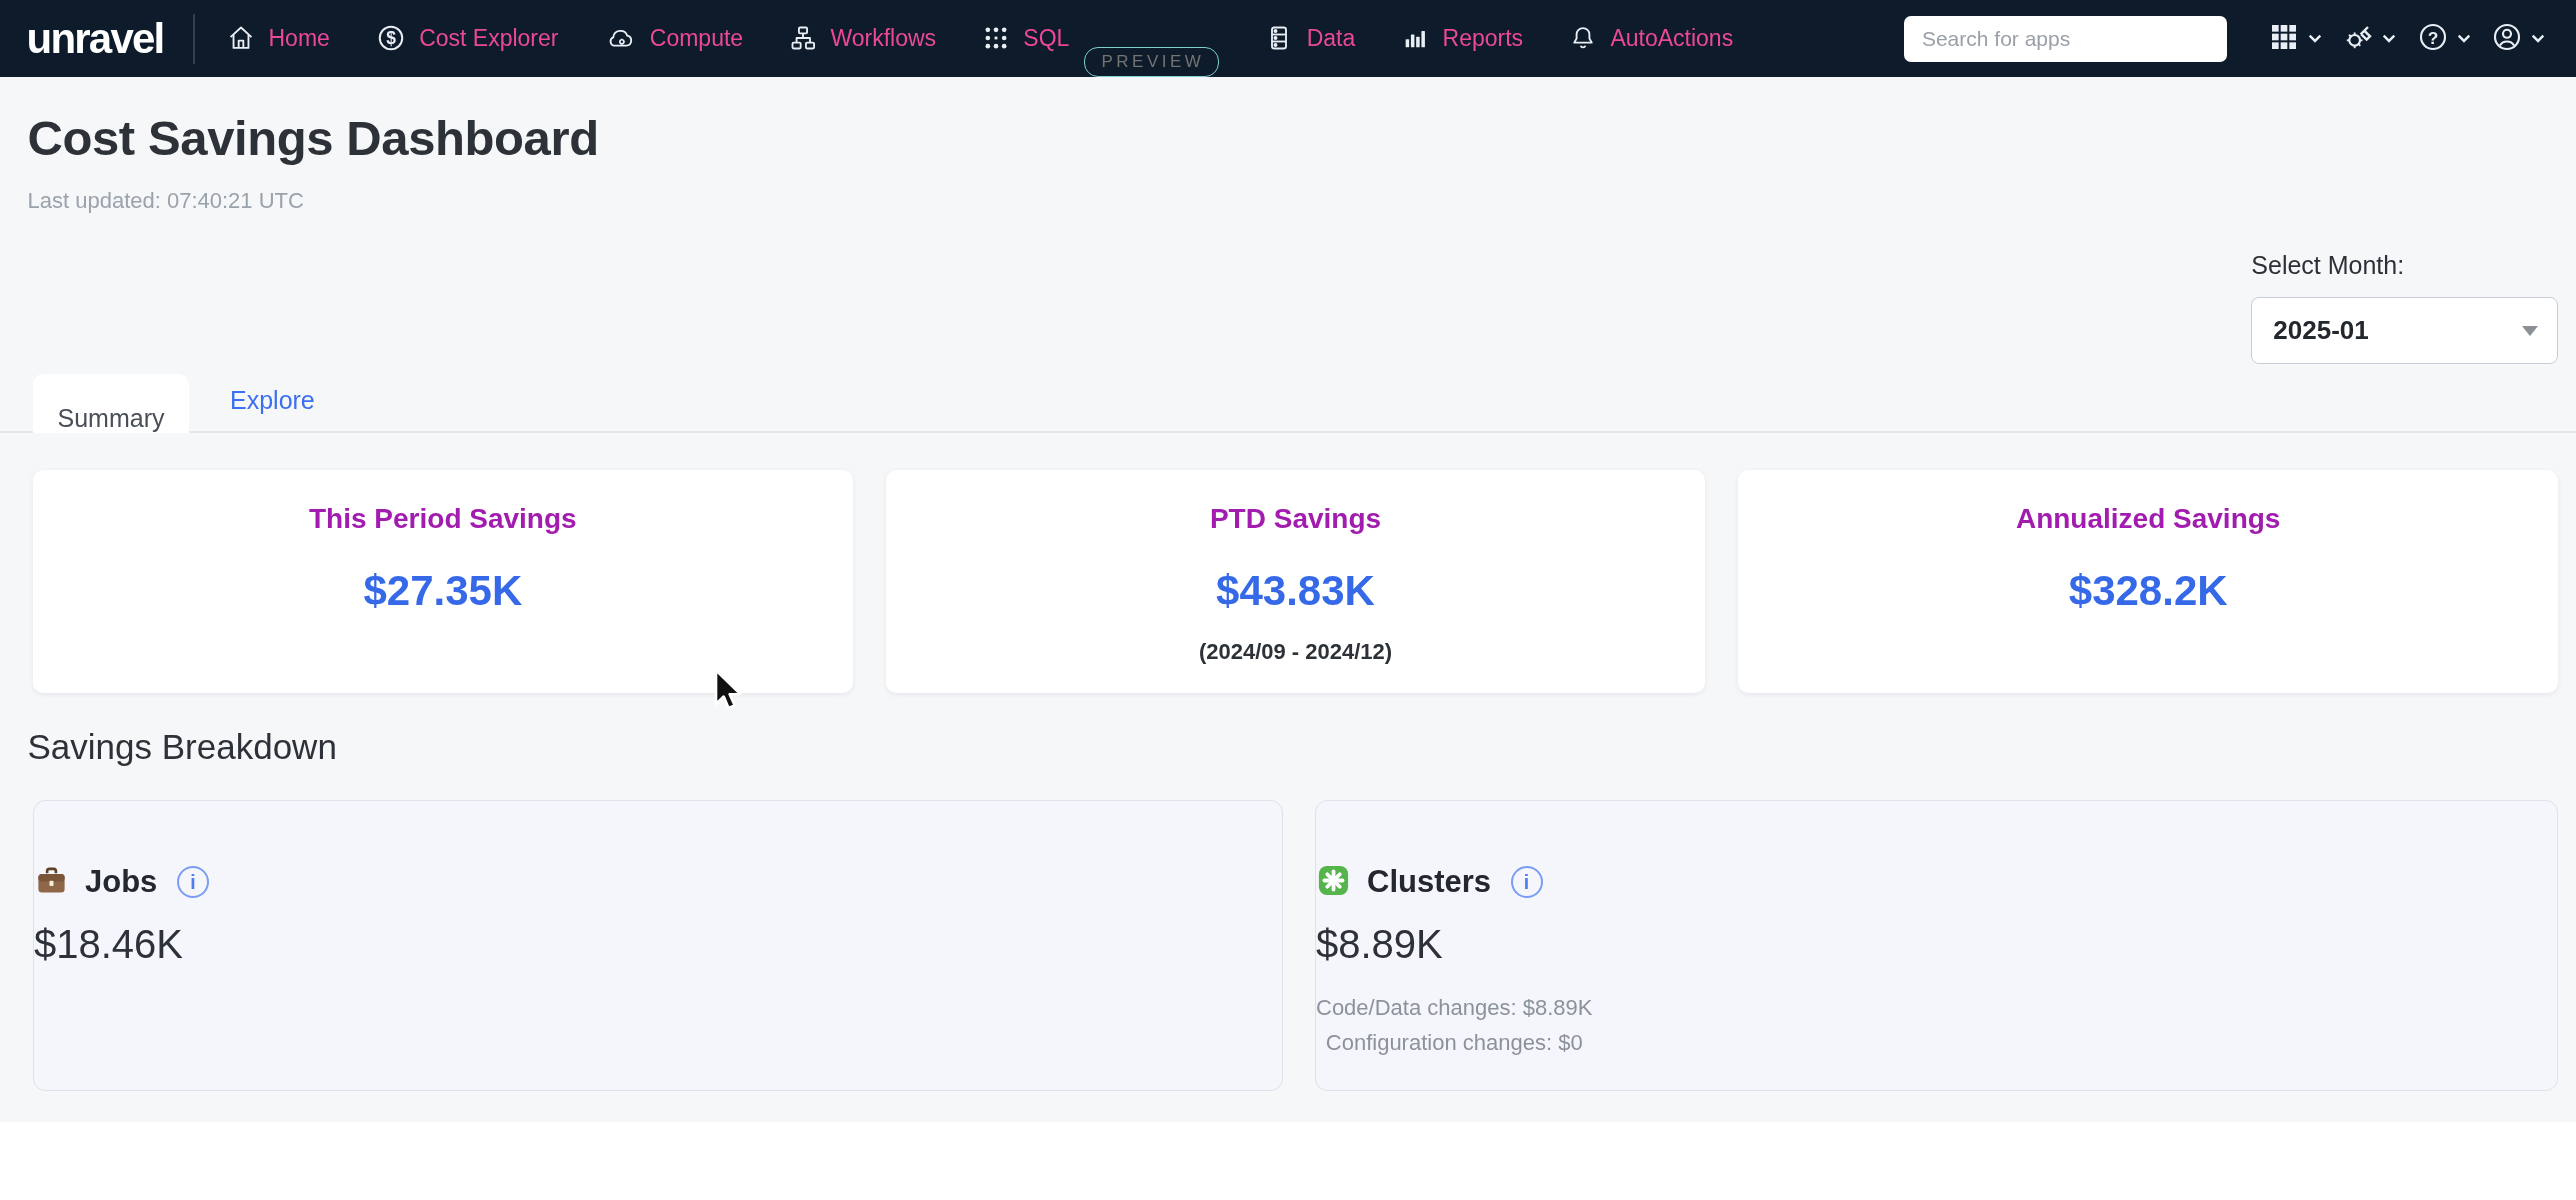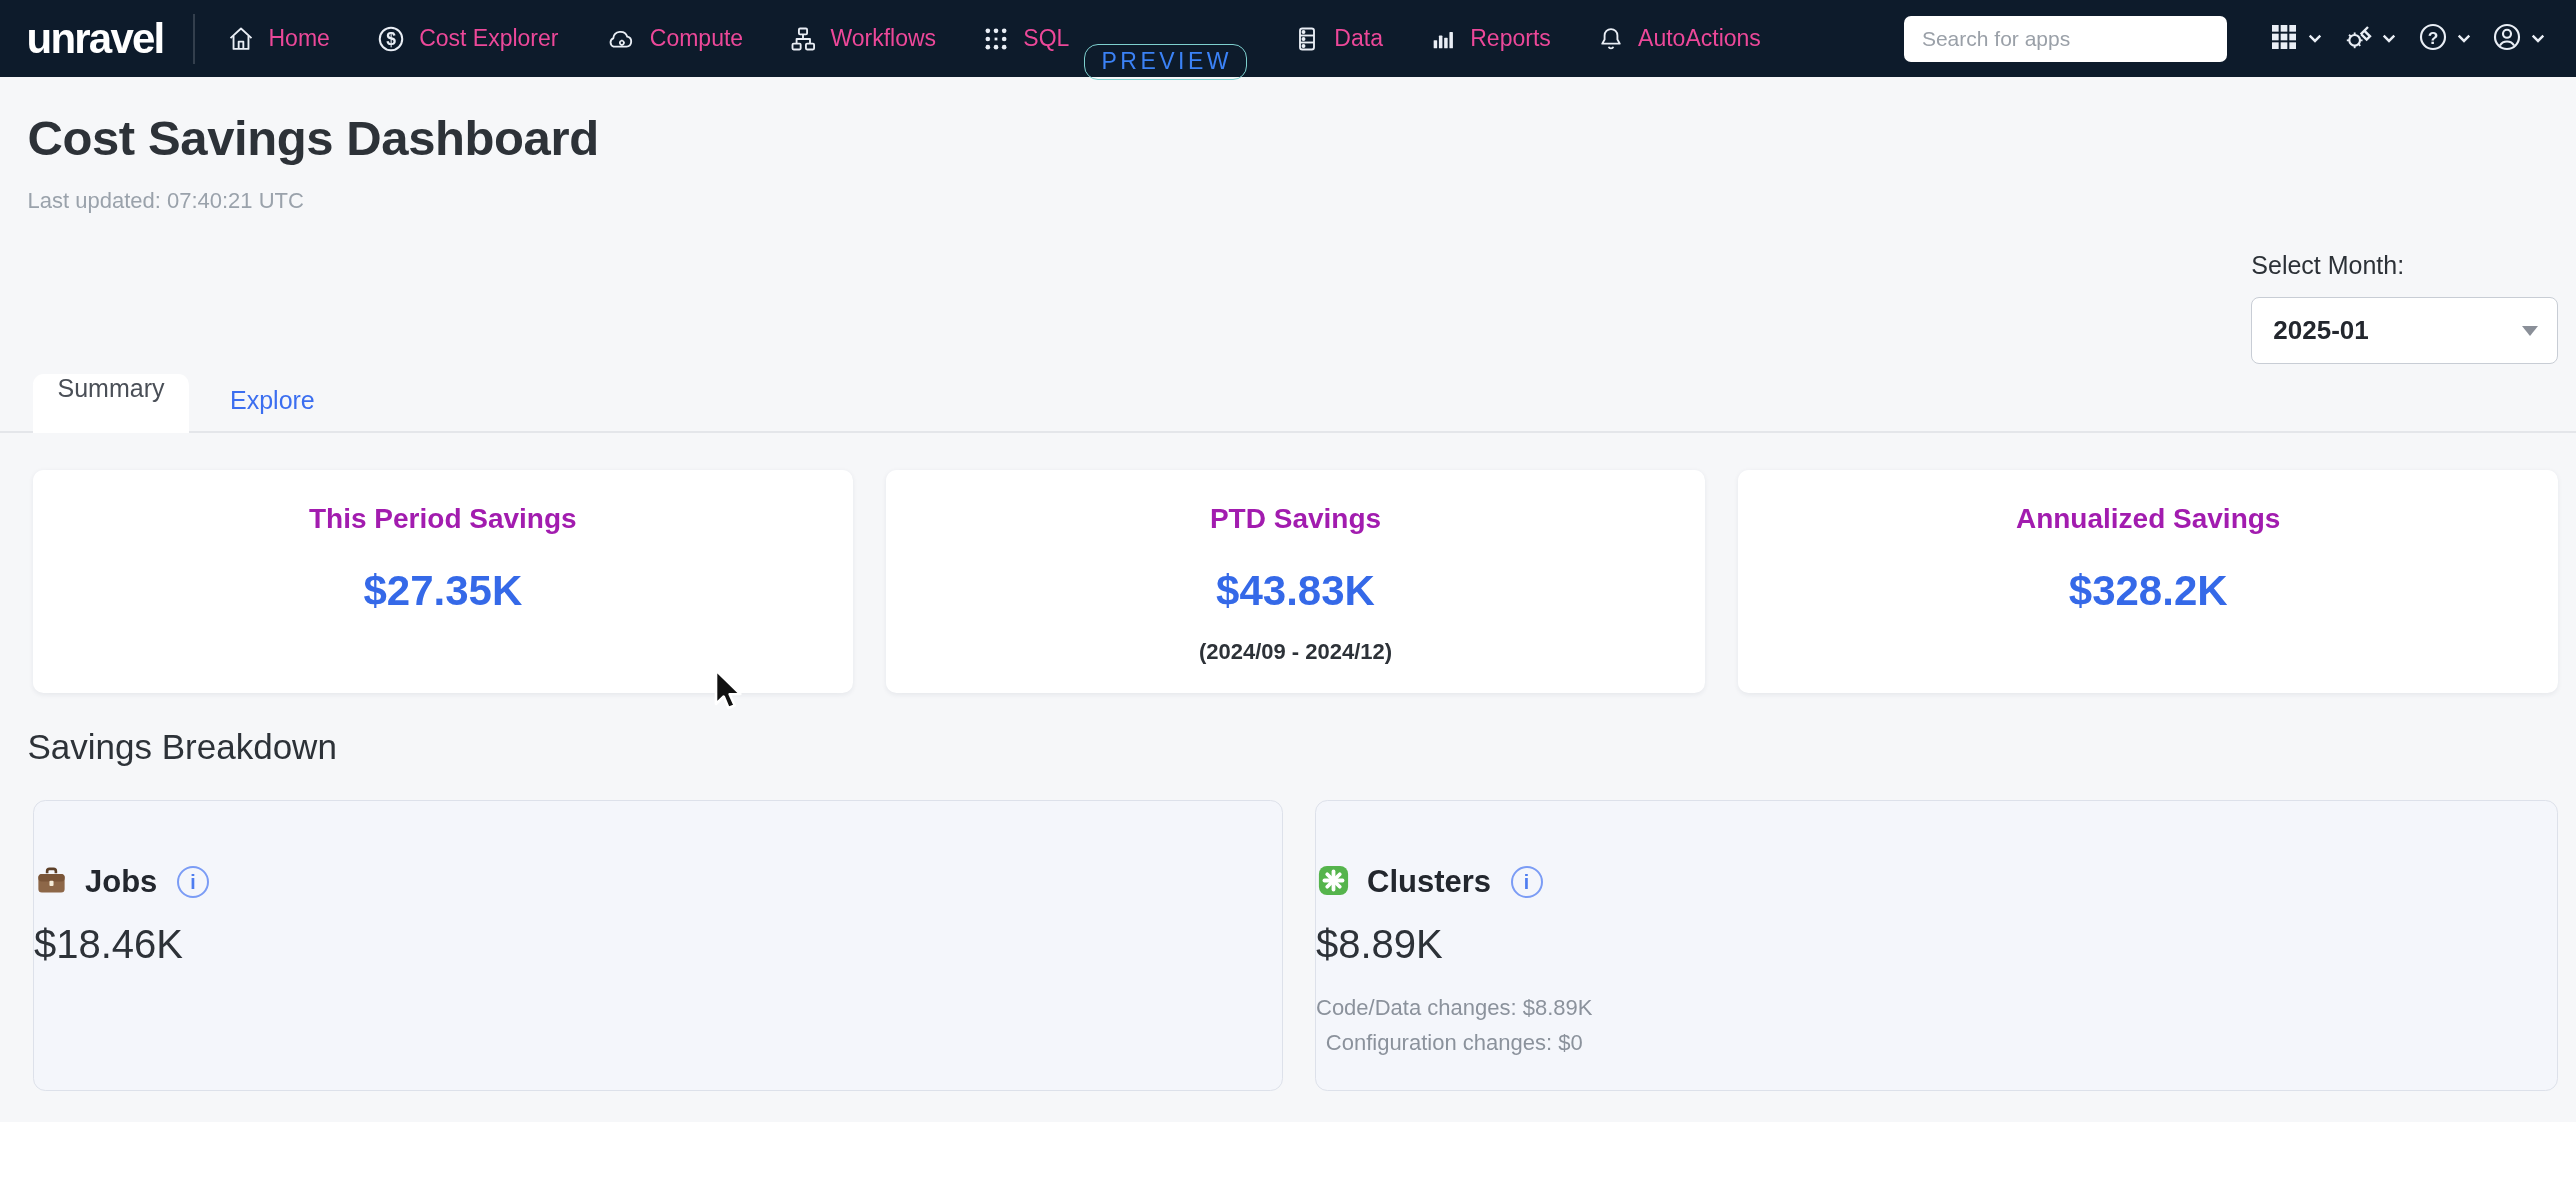--- a/index.html
+++ b/index.html
@@ -16,22 +16,22 @@
     background:#0d1b2b; display:flex; align-items:center;
     padding:0 26.6px; z-index:20;
   }
   .logo { color:#ffffff; font-size:42px; font-weight:700; letter-spacing:-1.8px; cursor:pointer; }
   .nav-sep { width:1.8px; height:50px; background:rgba(255,255,255,0.16); margin:0 32px 0 30px; }
   .nav-items { display:flex; align-items:center; gap:46px; }
   .nav-item { display:flex; align-items:center; gap:13.3px; cursor:pointer; }
   .nav-item svg { display:block; }
   .nav-label { color:#ec4899; font-size:23px; }
   .preview-badge {
-    border:1.8px solid #7ed0cf; color:#3b82f6; border-radius:14px;
-    font-size:23px; letter-spacing:3.5px; padding:3.5px 14px 4.4px 16px; margin-left:1.8px;margin-top:47px;
+    border:1.8px solid #7ed0cf; color:#737373; border-radius:14px;
+    font-size:17px; letter-spacing:3.5px; padding:3.5px 14px 4.4px 16px; margin-left:1.8px;margin-top:47px;
   }
   .nav-spacer { flex:1; }
   .search-input {
     width:323px; height:46px; border:none; border-radius:7px;
     background:#ffffff; font-size:21px; color:#333; padding:0 17.7px;
     font-family:"Liberation Sans", sans-serif; outline:none;
   }
   .search-input::placeholder { color:#9aa0a8; }
   .icon-cluster { display:flex; align-items:center; gap:12.4px; margin-left:37px; }
   .icon-group { display:flex; align-items:center; gap:7px; cursor:pointer; padding:3.5px; }
@@ -46,21 +46,21 @@
     border-radius:8px; display:flex; align-items:center; justify-content:space-between;
     padding:0 19.5px 0 21px; cursor:pointer;
   }
   .month-value { font-size:26px; font-weight:600; color:#23272e; }
   .select-caret { width:0; height:0; border-left:8.9px solid transparent; border-right:8.9px solid transparent; border-top:10.6px solid #8a8f98; }
   
   .tabs-divider { position:absolute; left:0; top:431px; width:2576px; height:1.8px; background:#e4e6ea; }
   .tab-active {
     position:absolute; left:33px; top:374px; width:156px; height:59px;
     background:#ffffff; border-radius:10.6px 10.6px 0 0; z-index:5;
-    display:flex; align-items:flex-start; justify-content:center; cursor:pointer;
+    display:flex; align-items:flex-end; justify-content:center; cursor:pointer;
   }
   .tab-active-label { font-size:25px; color:#4a4f57; }
   .tab-explore { position:absolute; left:230px; top:386px; font-size:25px; color:#3b6ef0; cursor:pointer; z-index:5; }
   
   .summary-row { position:absolute; left:33px; top:470px; width:2525px; display:flex; gap:33px; }
   .summary-card {
     background:#ffffff; border-radius:10.6px; height:223px; flex:1;
     box-shadow:0 1.8px 5.3px rgba(30,40,70,0.07);
     display:flex; flex-direction:column; align-items:center; padding-top:33px;
   }

